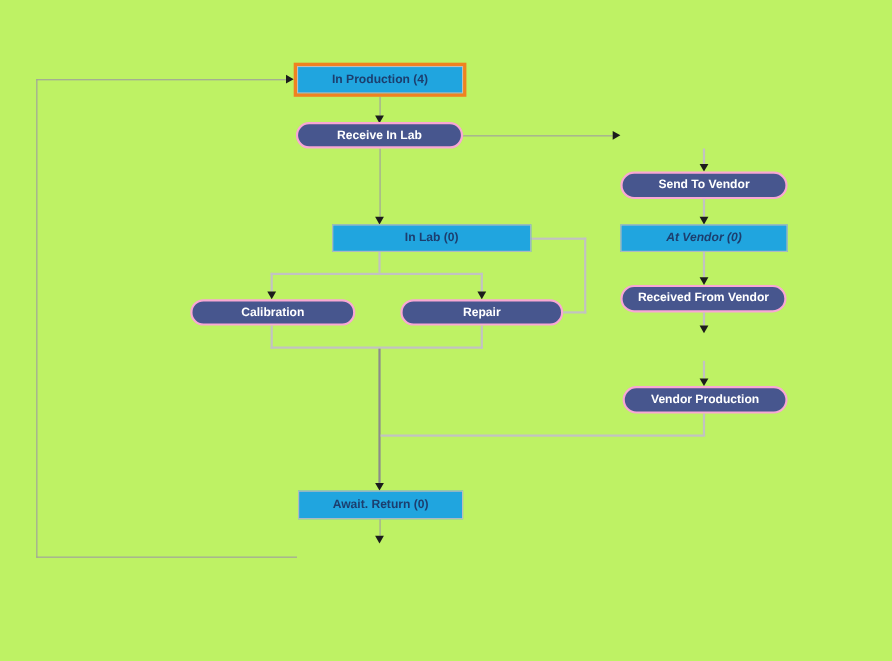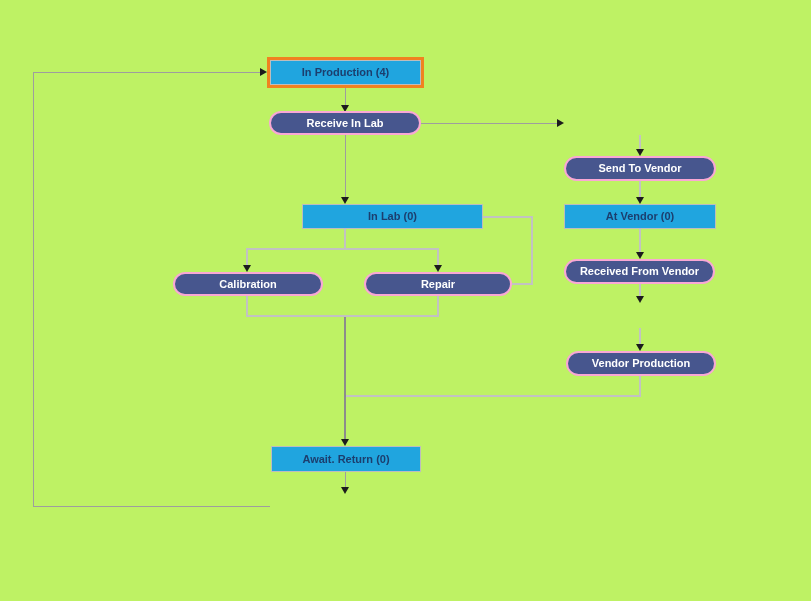--- a/index.html
+++ b/index.html
@@ -122,21 +122,21 @@
 
   <div class="node state selected" style="left:270px;top:60px;width:151px;height:25px;">In Production (4)</div>
 
   <div class="node pill" style="left:269px;top:111px;width:152px;height:24px;">Receive In Lab</div>
 
 
   <div class="node pill" style="left:564px;top:156px;width:152px;height:25px;text-align:right;">Send To Vendor</div>
 
   <div class="node state" style="left:270px;top:204px;width:181px;height:25px;margin-left:32px;">In Lab (0)</div>
 
-  <div class="node state" style="left:564px;top:204px;width:152px;height:25px;">At Vendor (0)</div>
+  <div class="node state" style="left:564px;top:204px;width:152px;height:25px;font-style:italic;">At Vendor (0)</div>
 
   <div class="node pill" style="left:173px;top:272px;width:150px;height:24px;text-align:center;">Calibration</div>
 
   <div class="node pill" style="left:564px;top:259px;width:151px;height:25px;">Received From Vendor</div>
 
   <div class="node pill" style="left:364px;top:272px;width:148px;height:24px;">Repair</div>
 
 
   <div class="node pill" style="left:566px;top:351px;width:150px;height:25px;">Vendor Production</div>
 

